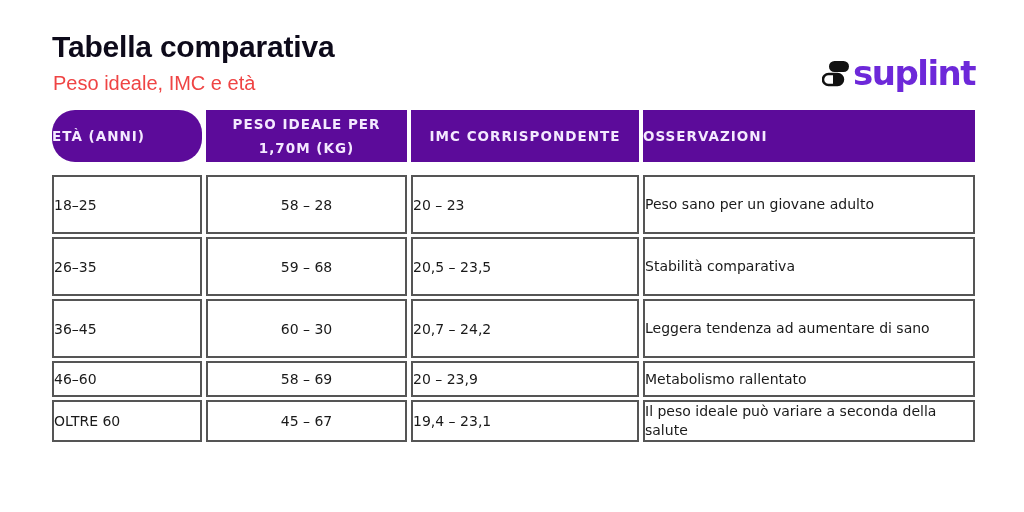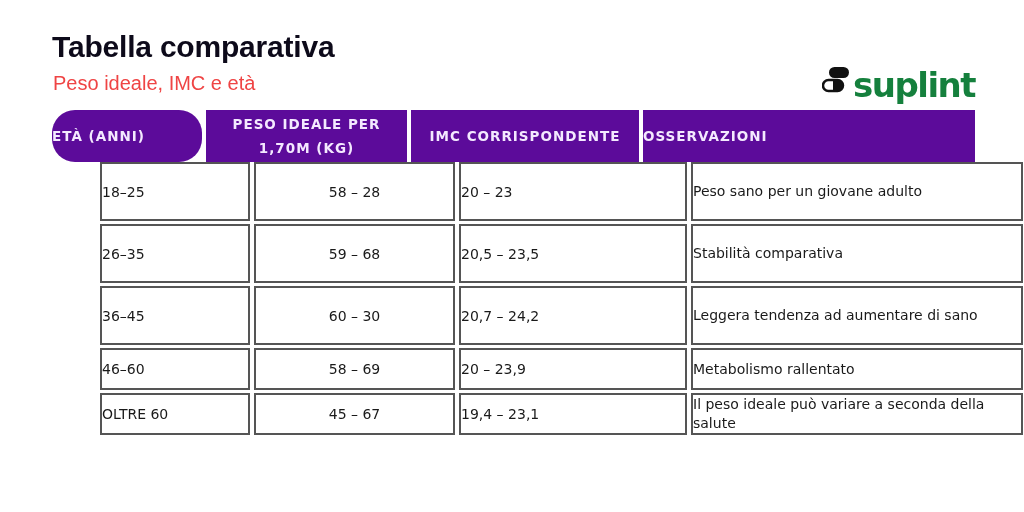--- a/index.html
+++ b/index.html
@@ -12,33 +12,33 @@
     letter-spacing: -0.2px;
   }
   .subtitle {
     position: absolute; left: 53px; top: 72px; font-size: 20px; color: #ef4444;
   }
   .logo {
     position: absolute; left: 822px; top: 56px; display: flex; align-items: center;
   }
   .logo-icon { width: 28px; height: 30px; margin-right: 3px; position: relative; }
   .logo-text {
-    font-family: "DejaVu Sans", sans-serif; font-weight: bold; font-size: 34px; color: #15803d;
-    letter-spacing: -1.5px; line-height: 34px; margin-top: 12px;
+    font-family: "DejaVu Sans", sans-serif; font-weight: bold; font-size: 34px; color: #6d28d9;
+    letter-spacing: -1.5px; line-height: 34px;
   }
   .header-row {
     position: absolute; top: 110px; left: 52px; height: 52px; display: flex;
   }
   .hcell {
     background: #5c0b9a; color: #f4e9ff; font-weight: bold; font-size: 13.5px; letter-spacing: 1px;
     height: 52px; display: flex; align-items: center; box-sizing: border-box;
     font-family: "DejaVu Sans", sans-serif; line-height: 24px;
   }
   .hcell + .hcell { margin-left: 4px; }
-  .rows { position: absolute; left: 52px; top: 162px; margin-left: 48px; }
+  .rows { position: absolute; left: 52px; top: 175px; }
   .row { display: flex; margin-bottom: 3px; }
   .cell {
     border: 2px solid #555; box-sizing: border-box; background: #fff; display: flex; align-items: center;
     font-family: "DejaVu Sans", sans-serif; font-size: 14px; color: #1a1a1a; padding-left: 0px;
   }
   .cell + .cell { margin-left: 4px; }
   .c1 { width: 150px; }
   .c2 { width: 201px; justify-content: center; }
   .c3 { width: 228px; }
   .c4 { width: 332px; line-height: 19px; }
@@ -83,21 +83,21 @@
     <div class="cell c2">59 – 68</div>
     <div class="cell c3">20,5 – 23,5</div>
     <div class="cell c4">Stabilità comparativa</div>
   </div>
   <div class="row" style="height:59px">
     <div class="cell c1">36–45</div>
     <div class="cell c2">60 – 30</div>
     <div class="cell c3">20,7 – 24,2</div>
     <div class="cell c4">Leggera tendenza ad aumentare di sano</div>
   </div>
-  <div class="row" style="height:42px">
+  <div class="row" style="height:36px">
     <div class="cell c1">46–60</div>
     <div class="cell c2">58 – 69</div>
     <div class="cell c3">20 – 23,9</div>
     <div class="cell c4">Metabolismo rallentato</div>
   </div>
   <div class="row" style="height:42px">
     <div class="cell c1">OLTRE 60</div>
     <div class="cell c2">45 – 67</div>
     <div class="cell c3">19,4 – 23,1</div>
     <div class="cell c4">Il peso ideale può variare a seconda della salute</div>

